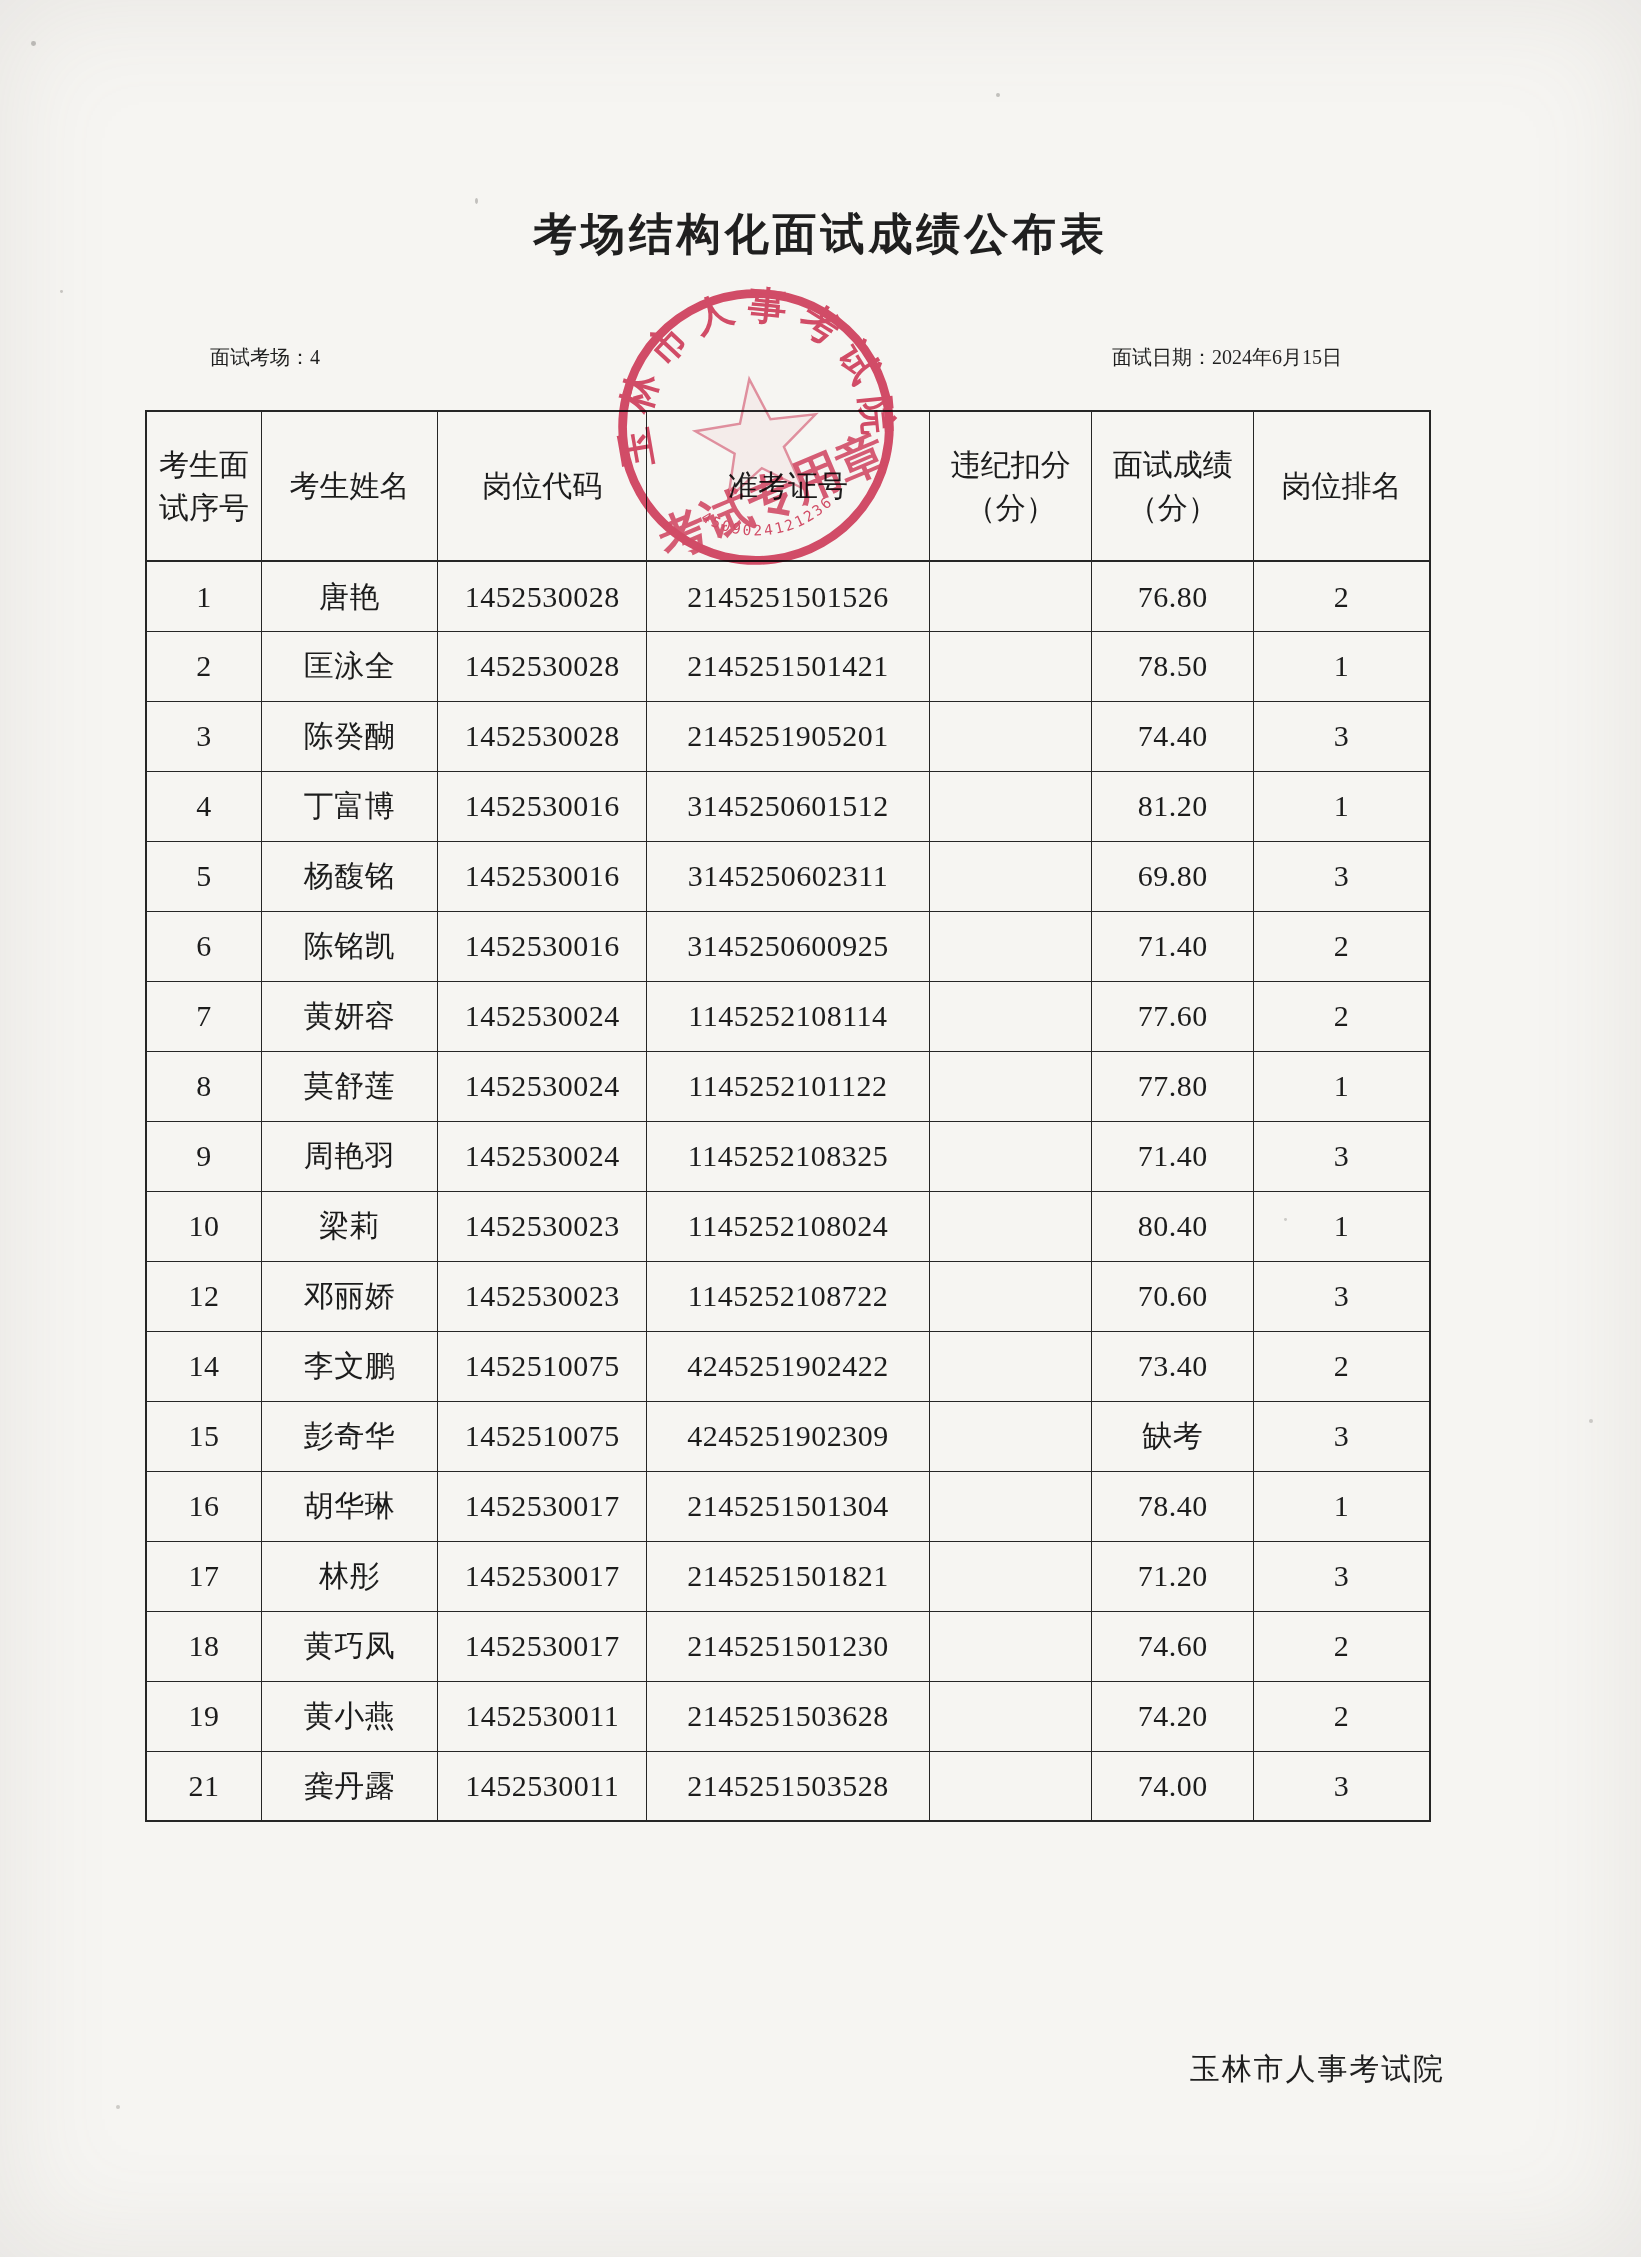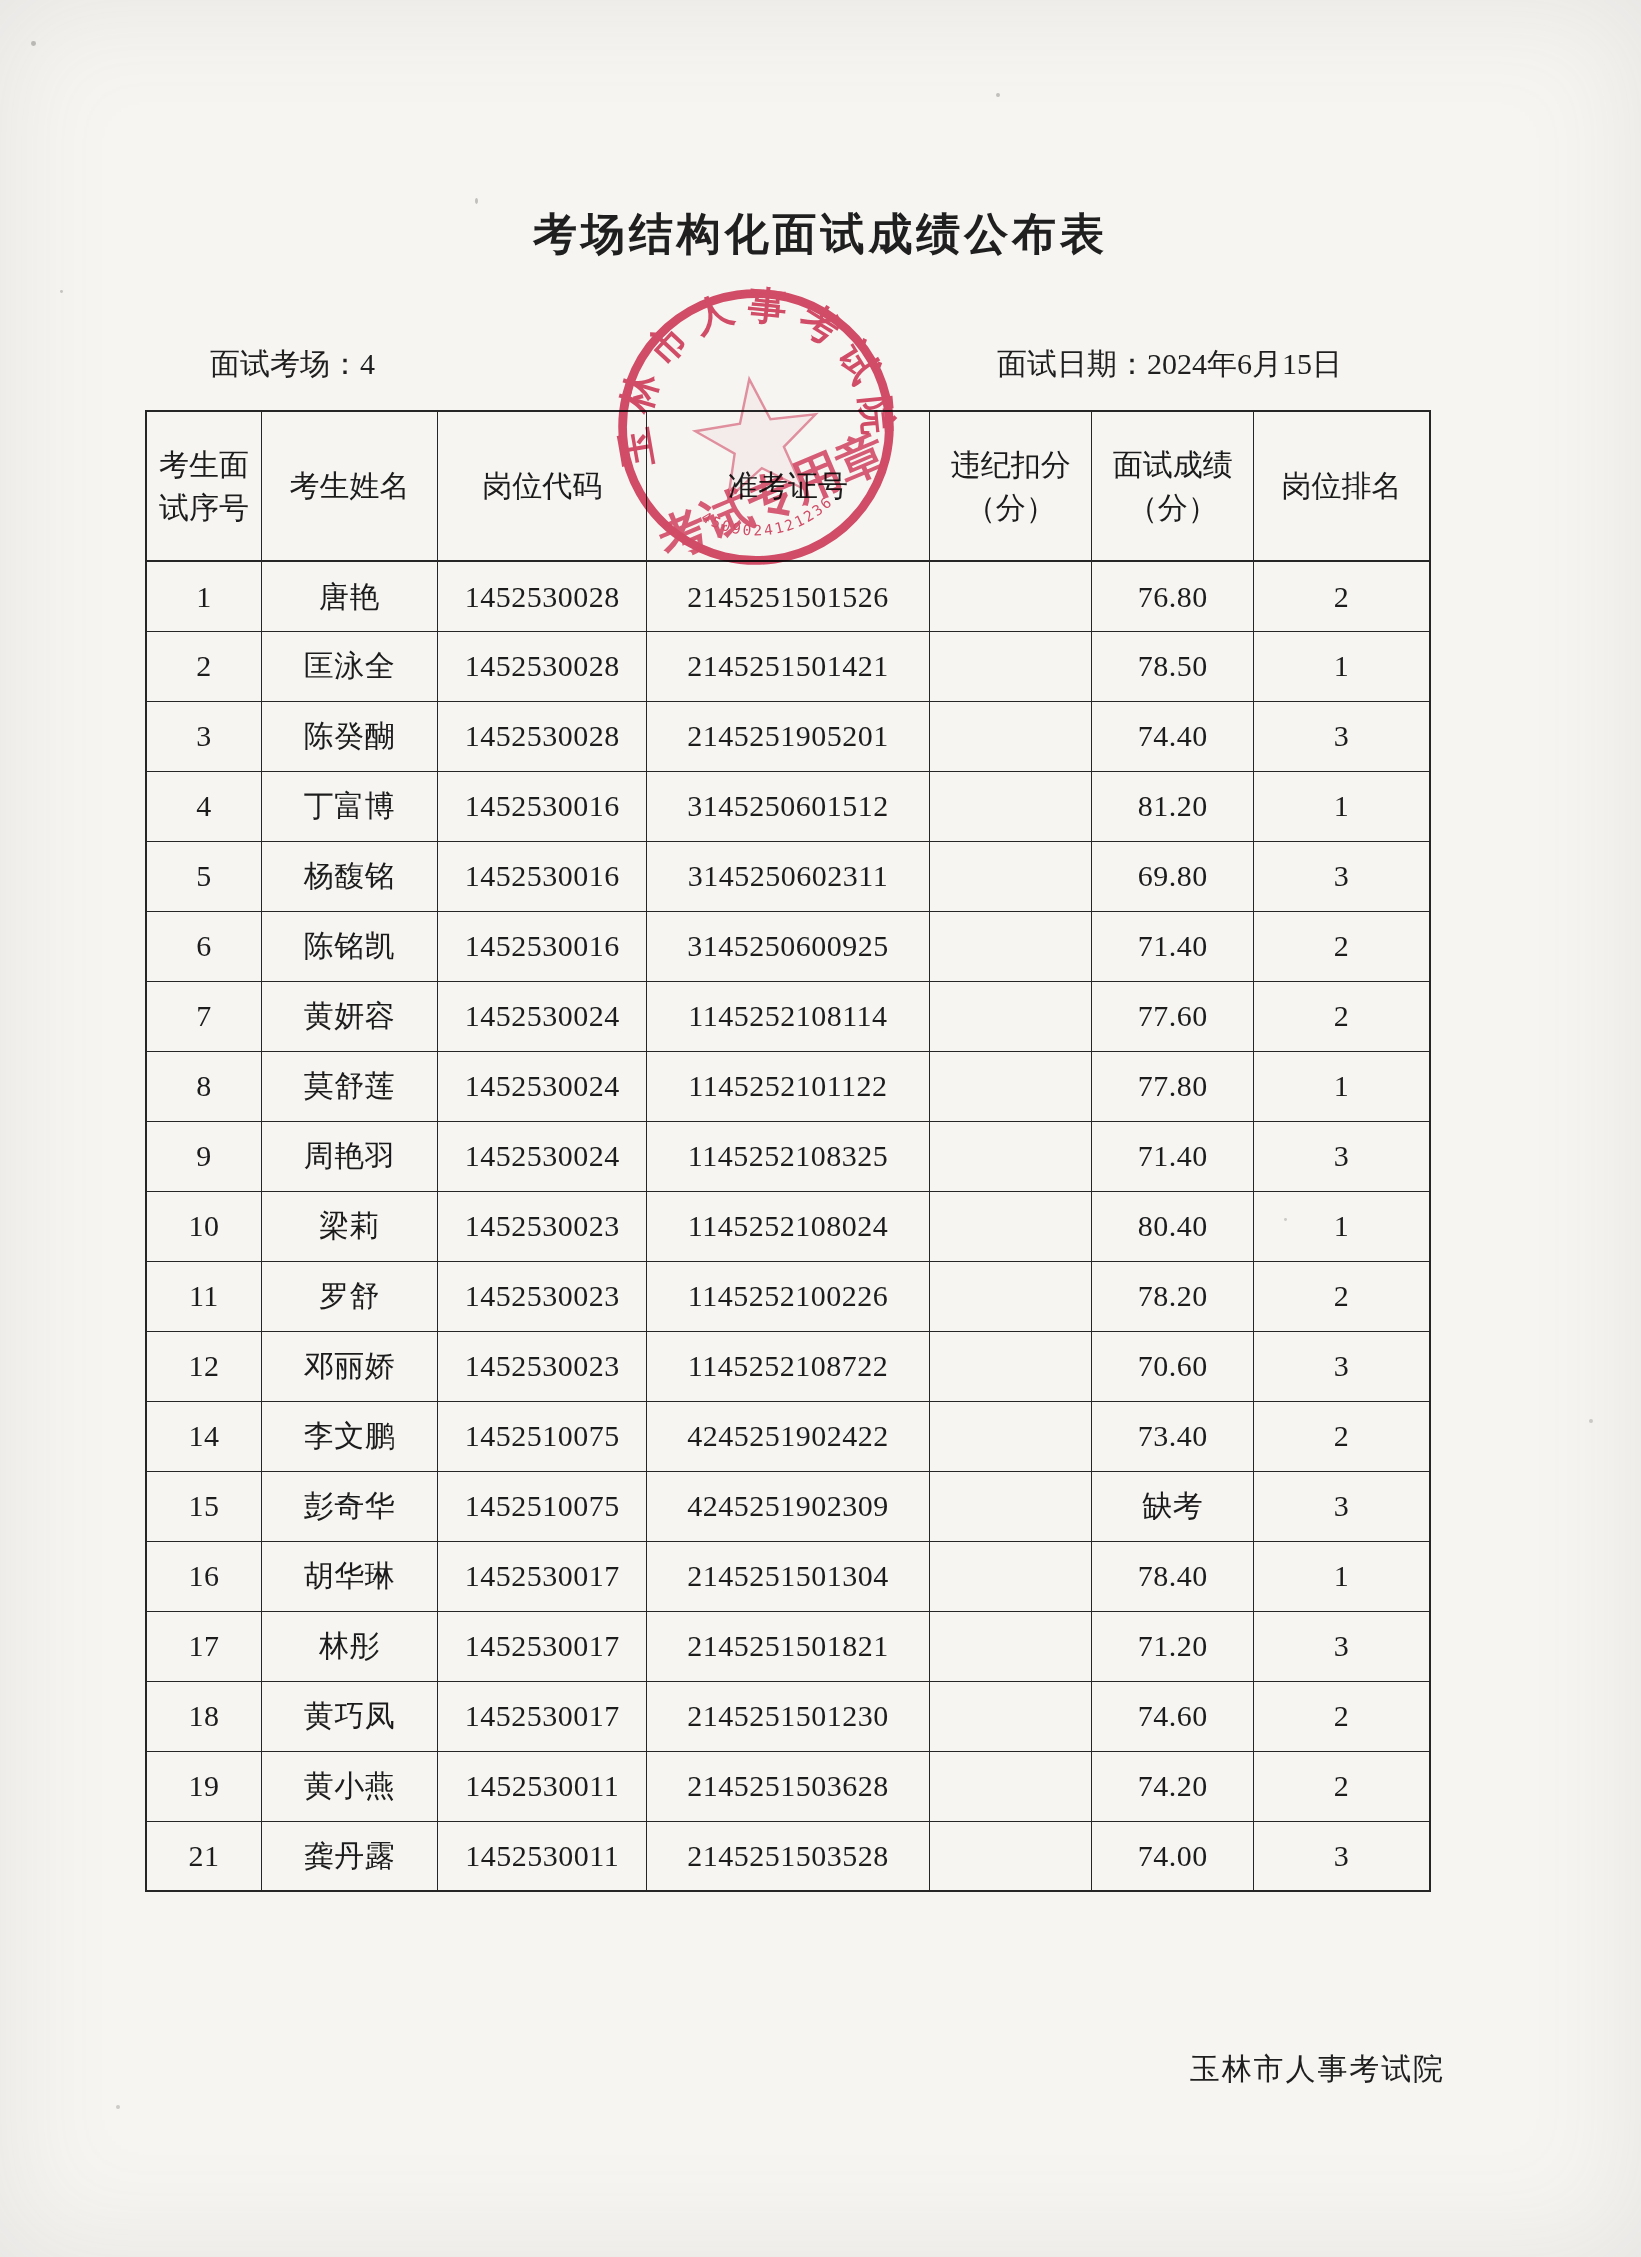--- a/index.html
+++ b/index.html
@@ -14,21 +14,21 @@
   }
   .title{
     position:absolute;top:205px;left:0;width:1641px;
     text-align:center;
     font-family:"Liberation Sans","DejaVu Sans",sans-serif;
     font-weight:700;font-size:44px;letter-spacing:3.9px;color:#1f1f1f;
   }
   .meta{
     position:absolute;top:344px;left:210px;width:1132px;
     display:flex;justify-content:space-between;
-    font-size:30px;color:#1f1f1f;
+    font-size:20px;color:#1f1f1f;
   }
   .score-table{
     position:absolute;top:410px;left:145px;width:1286px;
     border-collapse:collapse;table-layout:fixed;
   }
   .score-table th,.score-table td{
     border:1.9px solid #262626;
     text-align:center;vertical-align:middle;
     font-size:30px;font-weight:normal;color:#1c1c1c;
     padding:0 7.7px;word-break:break-all;line-height:1.45;
@@ -168,29 +168,20 @@
         <tr>
           <td>10</td>
           <td>梁莉</td>
           <td>1452530023</td>
           <td>1145252108024</td>
           <td></td>
           <td>80.40</td>
           <td>1</td>
         </tr>
         <tr>
-          <td>11</td>
-          <td>罗舒</td>
-          <td>1452530023</td>
-          <td>1145252100226</td>
-          <td></td>
-          <td>78.20</td>
-          <td>2</td>
-        </tr>
-        <tr>
           <td>12</td>
           <td>邓丽娇</td>
           <td>1452530023</td>
           <td>1145252108722</td>
           <td></td>
           <td>70.60</td>
           <td>3</td>
         </tr>
         <tr>
           <td>14</td>

